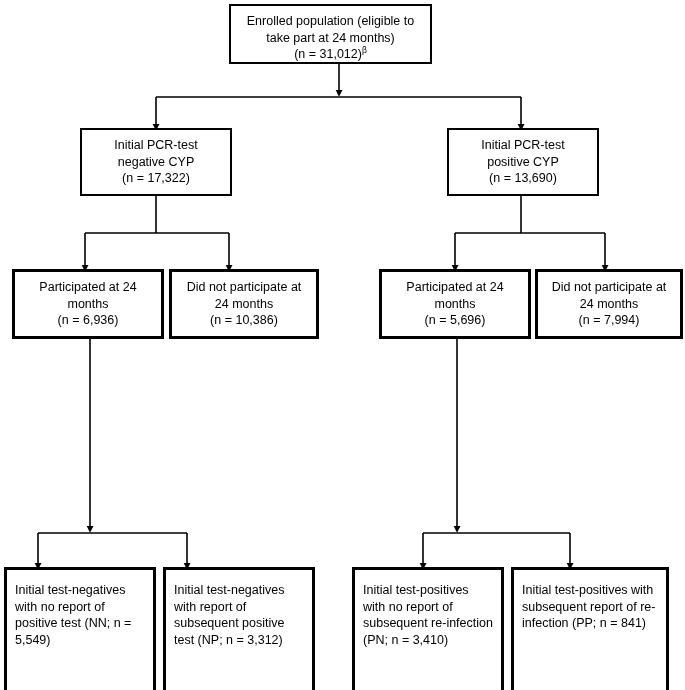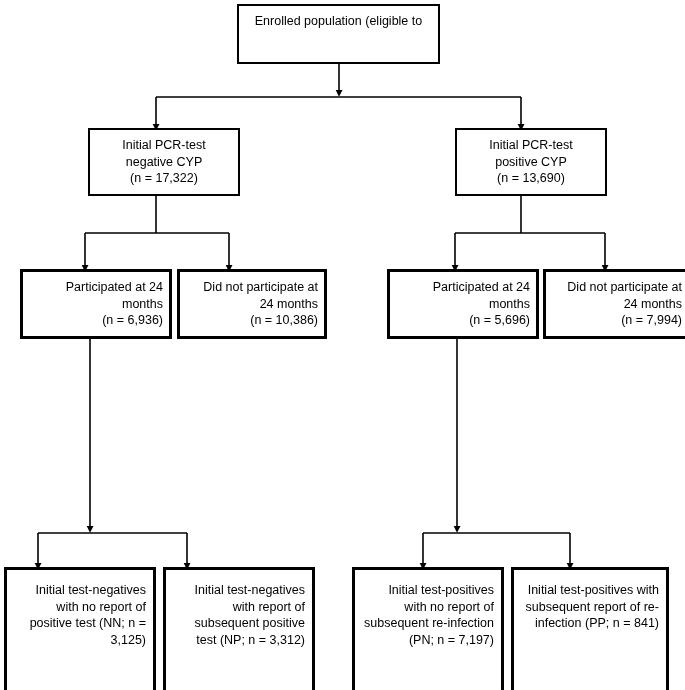--- a/index.html
+++ b/index.html
@@ -31,35 +31,33 @@
     position: absolute;
     box-sizing: border-box;
     background: #ffffff;
     border: 2px solid #000000;
     font-size: 12.5px;
     line-height: 1.33;
     color: #000000;
   }
   .node-box.thick {
     border-width: 3px;
-    text-align: right;
   }
   .node-box .node-text {
     display: block;
     white-space: pre-line;
   }
   .align-center {
     text-align: center;
   }
   .align-left {
     text-align: left;
   }
   .pad-c {
     padding: 7px 6px 6px 6px;
-    margin-left: 8px;
   }
   .pad-l {
     padding: 12px 7px 6px 8px;
   }
   sup.beta {
     font-size: 8.5px;
     vertical-align: super;
     line-height: 0;
   }
 </style>
@@ -99,20 +97,22 @@
 
       <line x1="457" y1="339" x2="457" y2="529" marker-end="url(#arrowhead)"></line>
       <polyline points="423,533 570,533" stroke-width="1.4"></polyline>
       <line x1="423" y1="533" x2="423" y2="566" marker-end="url(#arrowhead)"></line>
       <line x1="570" y1="533" x2="570" y2="566" marker-end="url(#arrowhead)"></line>
     </g>
   </svg>
 
   <div class="node-box align-center pad-c" style="left:229px; top:4px; width:203px; height:60px;">
     <span class="node-text">Enrolled population (eligible to</span>
+    <span class="node-text">take part at 24 months)</span>
+    <span class="node-text"><span>(n = 31,012)</span><sup class="beta">β</sup></span>
   </div>
 
   <div class="node-box align-center pad-c" style="left:80px; top:128px; width:152px; height:68px;">
     <span class="node-text">Initial PCR-test
 negative CYP
 (n = 17,322)</span>
   </div>
 
   <div class="node-box align-center pad-c" style="left:447px; top:128px; width:152px; height:68px;">
     <span class="node-text">Initial PCR-test
@@ -138,28 +138,28 @@
 (n = 5,696)</span>
   </div>
 
   <div class="node-box thick align-center pad-c" style="left:535px; top:269px; width:148px; height:70px;">
     <span class="node-text">Did not participate at
 24 months
 (n = 7,994)</span>
   </div>
 
   <div class="node-box thick align-left pad-l" style="left:4px; top:567px; width:152px; height:126px;">
-    <span class="node-text">Initial test-negatives with no report of positive test (NN; n = 3,125)</span>
+    <span class="node-text">Initial test-negatives with no report of positive test (NN; n = 5,549)</span>
   </div>
 
   <div class="node-box thick align-left pad-l" style="left:163px; top:567px; width:152px; height:126px;">
     <span class="node-text">Initial test-negatives with report of subsequent positive test (NP; n = 3,312)</span>
   </div>
 
   <div class="node-box thick align-left pad-l" style="left:352px; top:567px; width:152px; height:126px;">
-    <span class="node-text">Initial test-positives with no report of subsequent re-infection (PN; n = 7,197)</span>
+    <span class="node-text">Initial test-positives with no report of subsequent re-infection (PN; n = 3,410)</span>
   </div>
 
   <div class="node-box thick align-left pad-l" style="left:511px; top:567px; width:158px; height:126px;">
     <span class="node-text">Initial test-positives with subsequent report of re-infection (PP; n = 841)</span>
   </div>
 
 </div>
 
 </body></html>

